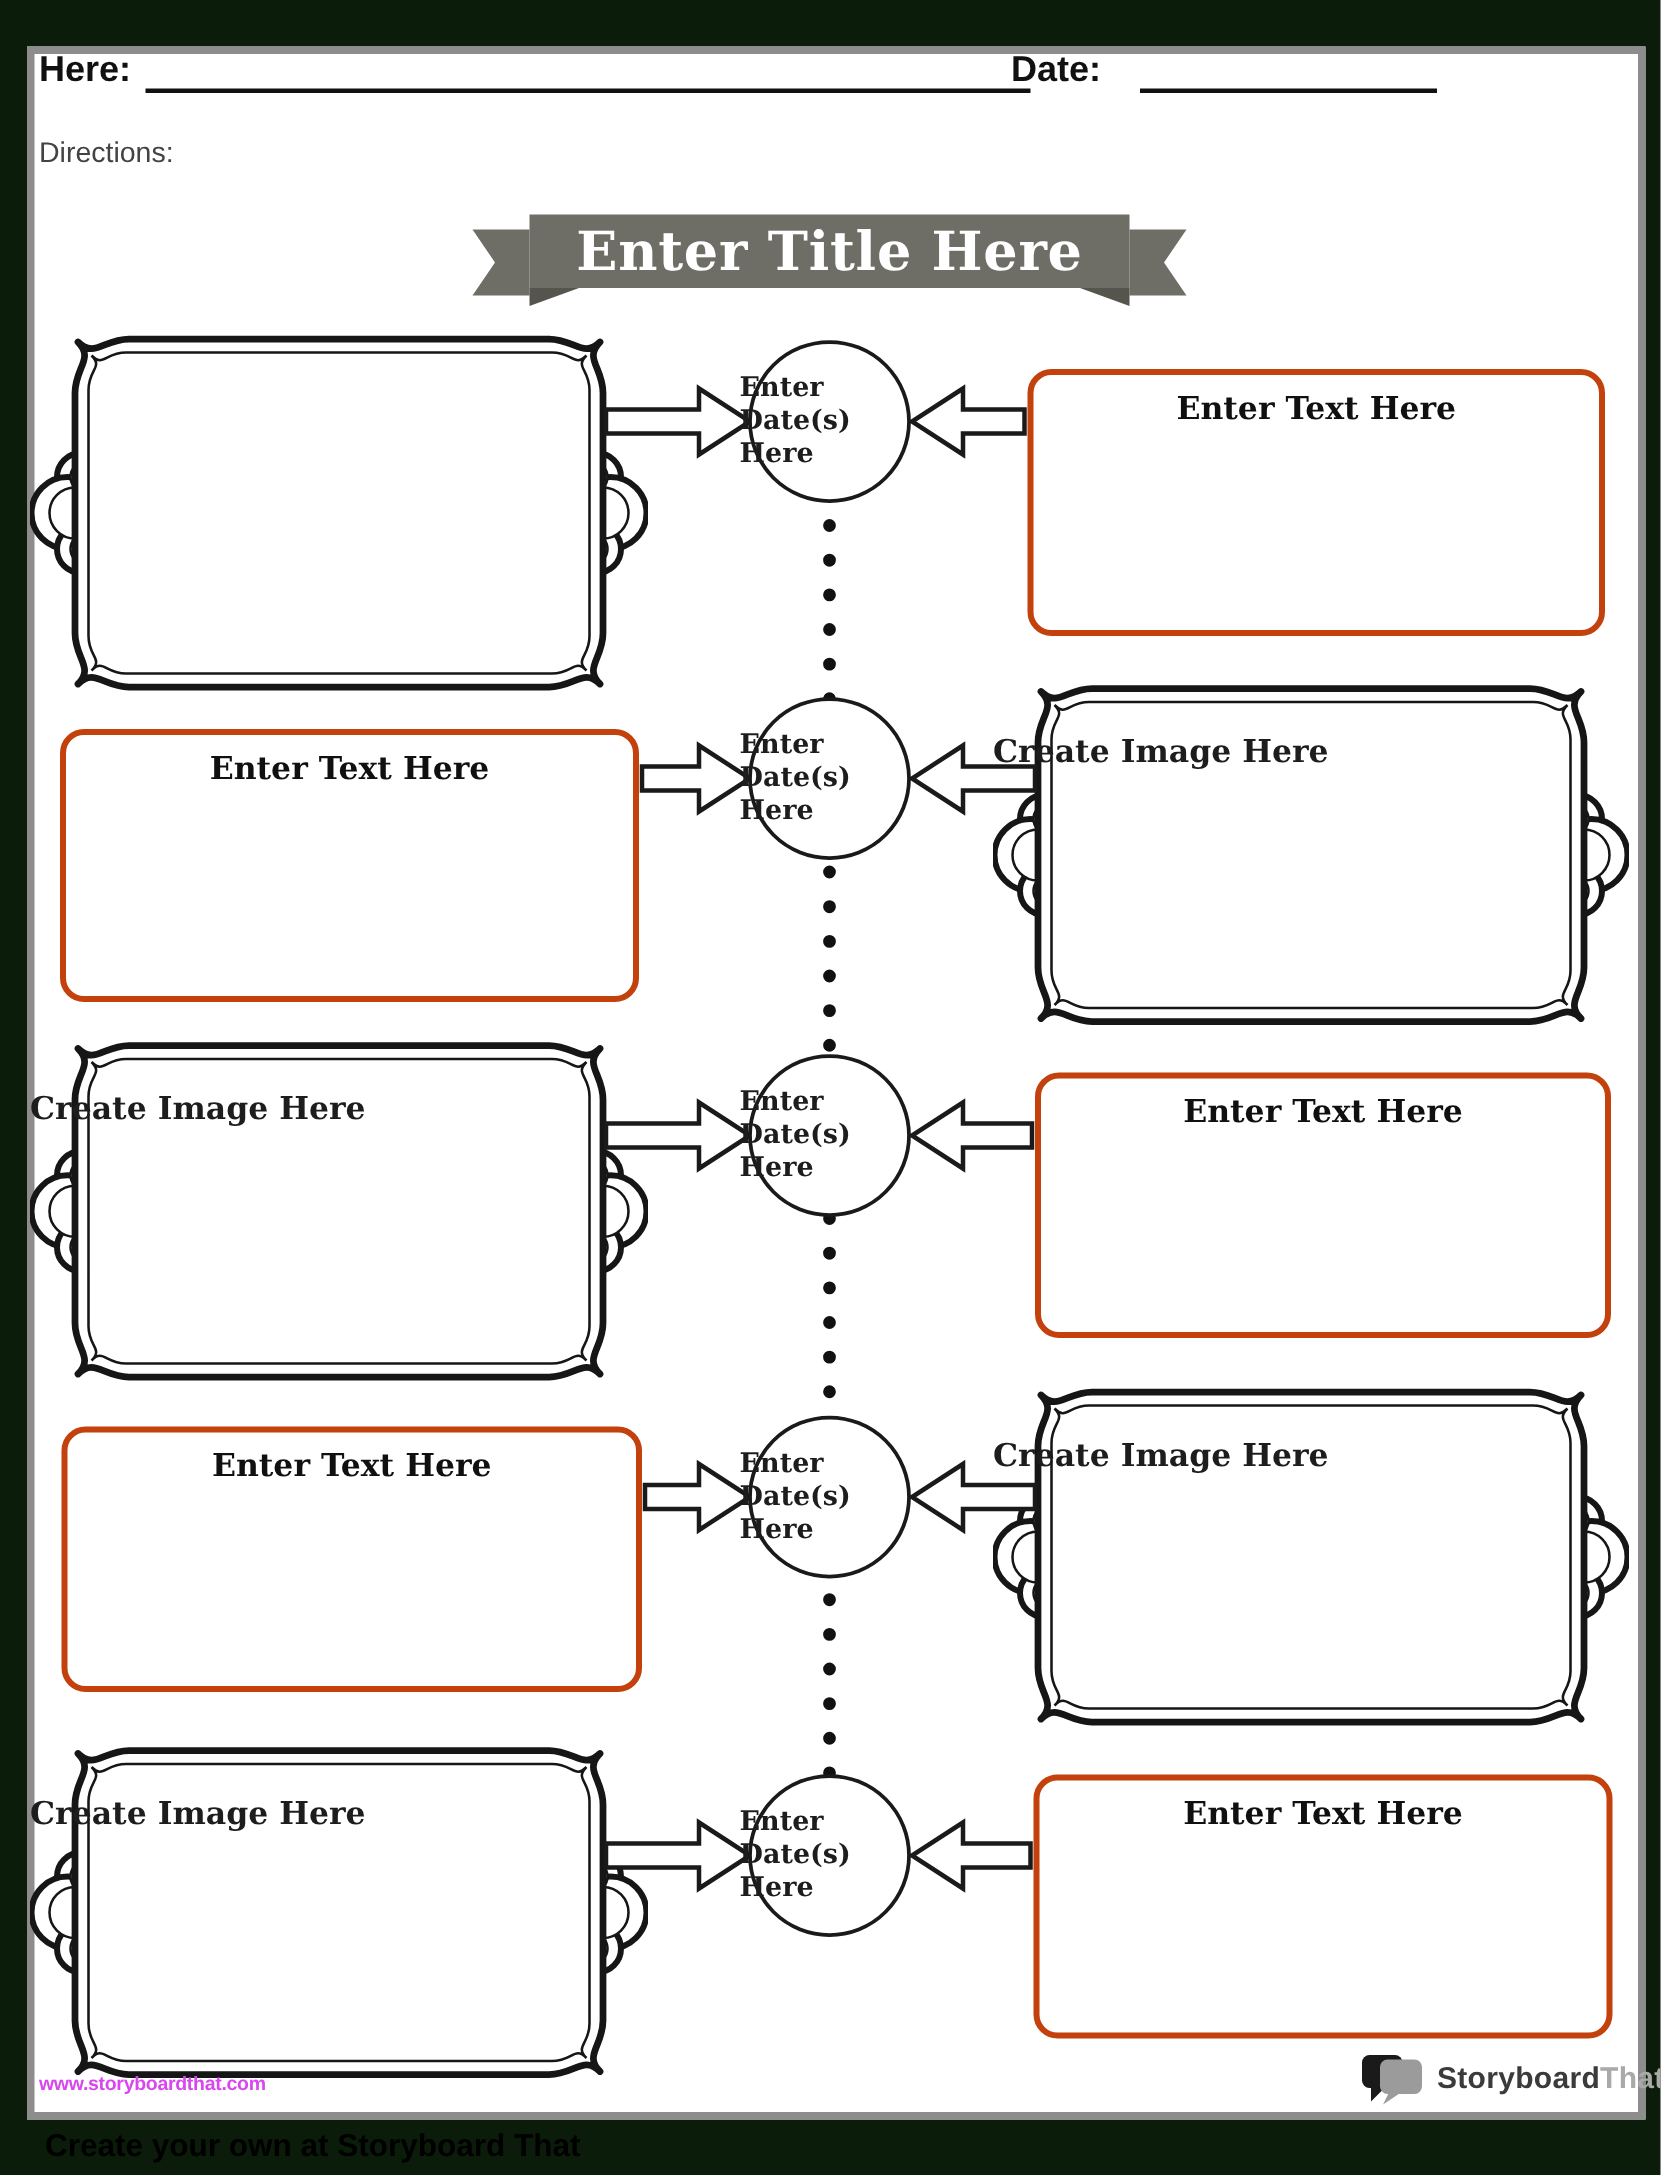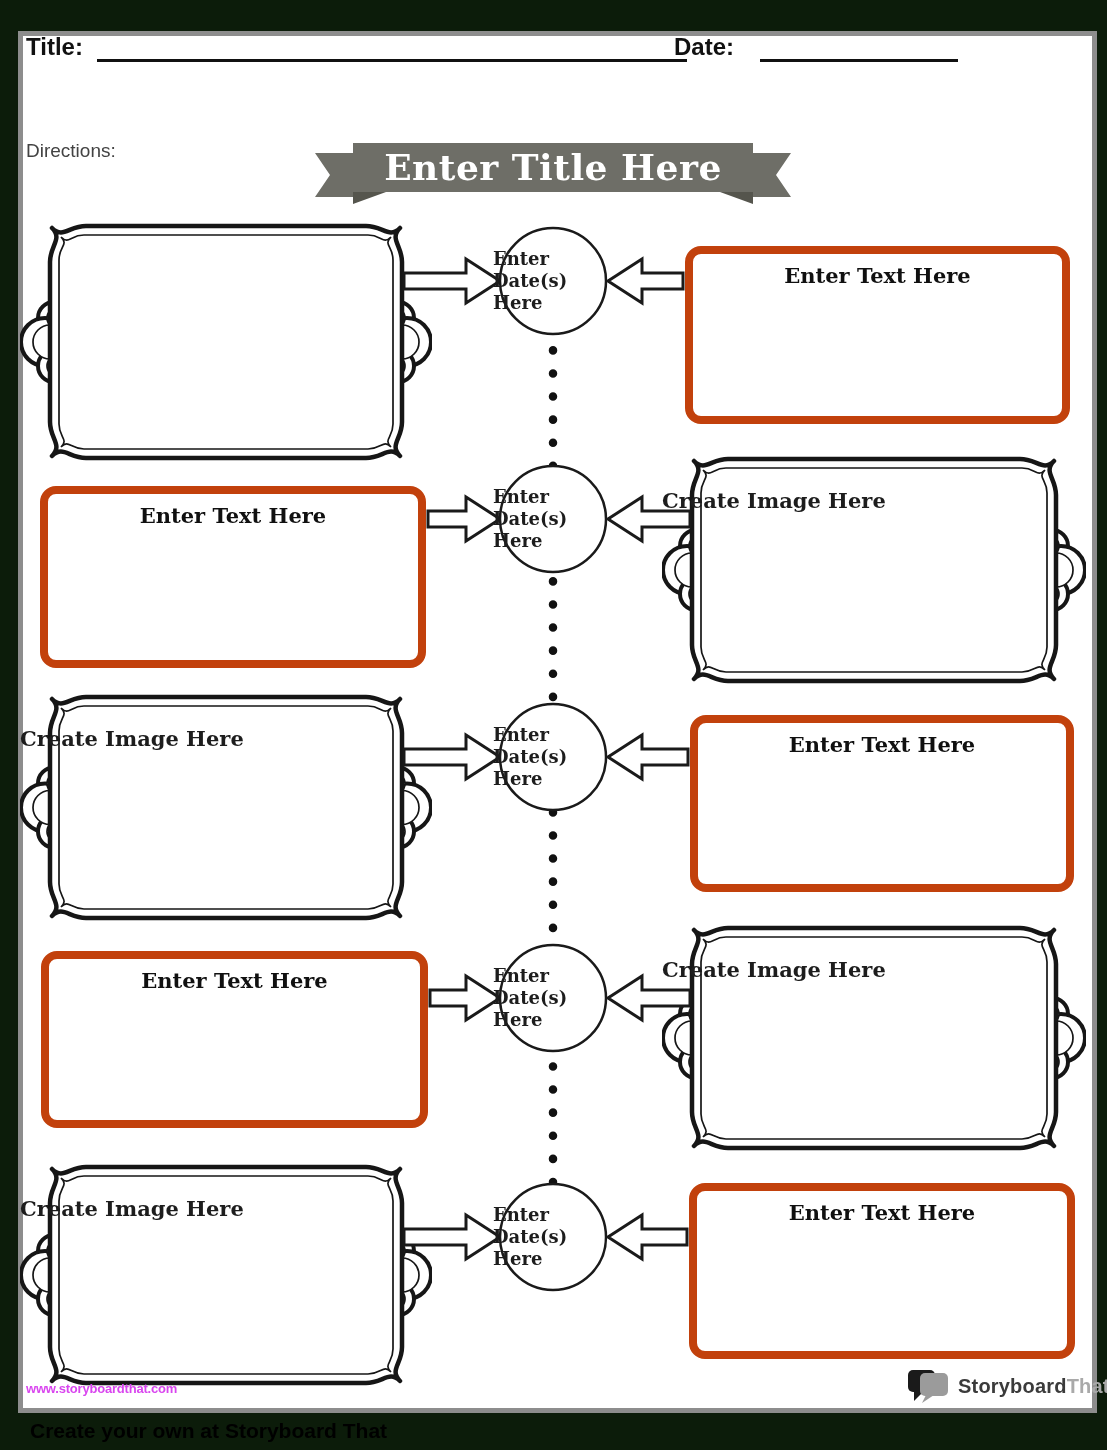--- a/index.html
+++ b/index.html
@@ -7,31 +7,31 @@
     width:1107px; height:1450px; position:relative; overflow:hidden;
     background:#0c1c0a;
     font-family:"Liberation Sans", sans-serif;
   }
   .page {
     position:absolute; left:18px; top:31px; width:1079px; height:1382px;
     background:#fff; border:5px solid #8d8d8d; box-sizing:border-box; z-index:0;
   }
   .hdr-label { position:absolute; font-weight:bold; font-size:24px; color:#111; z-index:2; }
   .hline { position:absolute; border-bottom:3px solid #111; height:26px; z-index:2; }
-  .directions { position:absolute; font-size:19px; color:#434343; z-index:2;margin-top:48px; }
+  .directions { position:absolute; font-size:19px; color:#434343; z-index:2; }
 
   .banner { position:absolute; left:308px; top:140px; z-index:2; }
   .banner .tail { fill:#6e6e67; }
   .banner .fold { fill:#55554d; }
   .banner .band { fill:#6e6e67; }
   .banner text { font-family:"DejaVu Serif", serif; font-weight:bold; font-size:36px; fill:#ffffff; letter-spacing:0.5px; }
 
   .ornate { position:absolute; z-index:1; }
   .tbox {
-    position:absolute; background:#fff; border:8px solid #c2410c;
+    position:absolute; background:#fff; border:4px solid #c2410c;
     border-radius:16px; box-sizing:border-box; z-index:1;
   }
   .tbox-title {
     padding-top:9px; text-align:center; font-family:"DejaVu Serif", serif;
     font-weight:bold; font-size:21px; color:#101010;
   }
   .frame-label {
     position:absolute; text-align:left; font-family:"DejaVu Serif", serif;
     font-weight:bold; font-size:21px; color:#1d1d1d; z-index:3;
   }
@@ -49,21 +49,21 @@
   .logo { position:absolute; left:906px; top:1368px; display:flex; align-items:center; gap:6px; z-index:5; }
   .logo-text { font-size:20px; font-weight:bold; color:#3b3b3b; letter-spacing:0.2px; }
   .logo-text .that { color:#a9a9a9; }
   .promo { position:absolute; left:30px; top:1419px; font-size:21px; font-weight:bold; color:#000; z-index:2; }
 </style>
 </head>
 <body>
 
 <div class="page"></div>
 
-<div class="hdr-label" style="left:26px; top:33px;">Title:</div>
+<div class="hdr-label" style="left:26px; top:33px;">Here:</div>
 <div class="hline" style="left:97px; top:33px; width:590px;"></div>
 <div class="hdr-label" style="left:674px; top:33px;">Date:</div>
 <div class="hline" style="left:760px; top:33px; width:198px;"></div>
 <div class="directions" style="left:26px; top:92px;">Directions:</div>
 
 <svg class="banner" width="490" height="68" viewBox="0 0 490 68">
   <polygon class="tail" points="7,13 45,13 45,57 7,57 22,35"></polygon>
   <polygon class="tail" points="483,13 445,13 445,57 483,57 468,35"></polygon>
   <polygon class="fold" points="45,52 78,52 45,64"></polygon>
   <polygon class="fold" points="445,52 412,52 445,64"></polygon>

